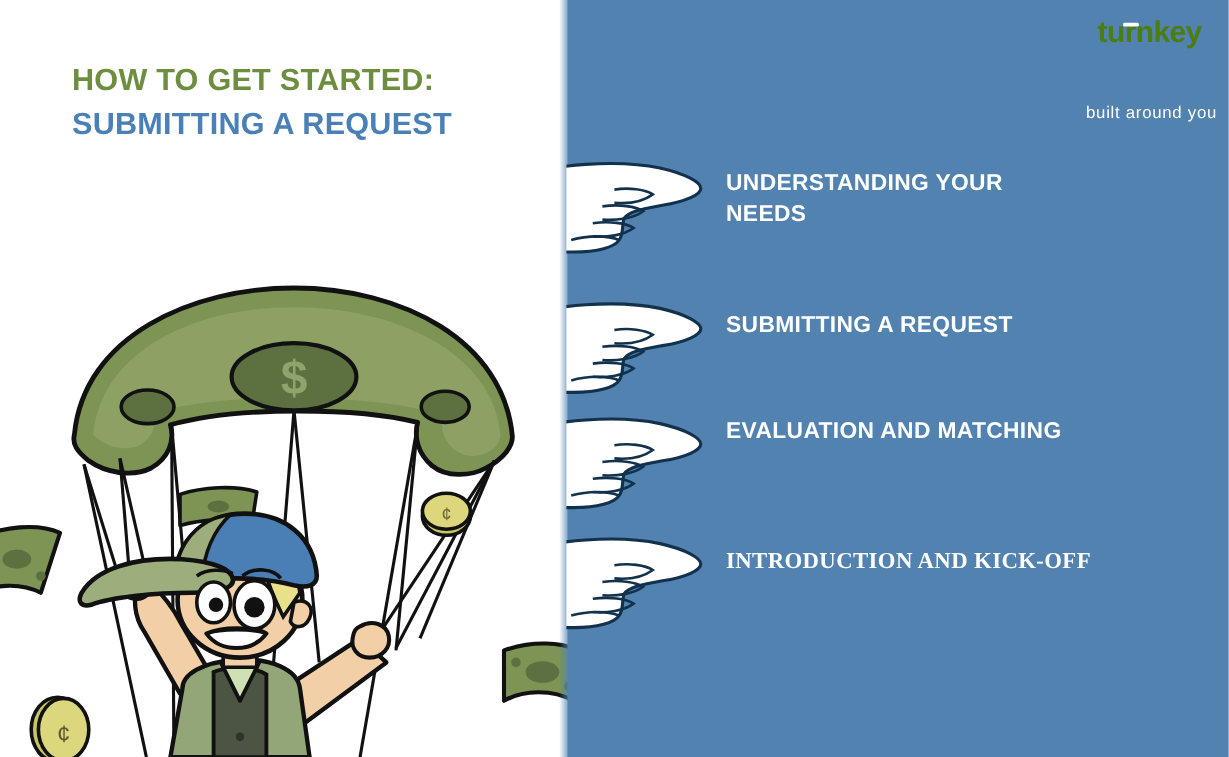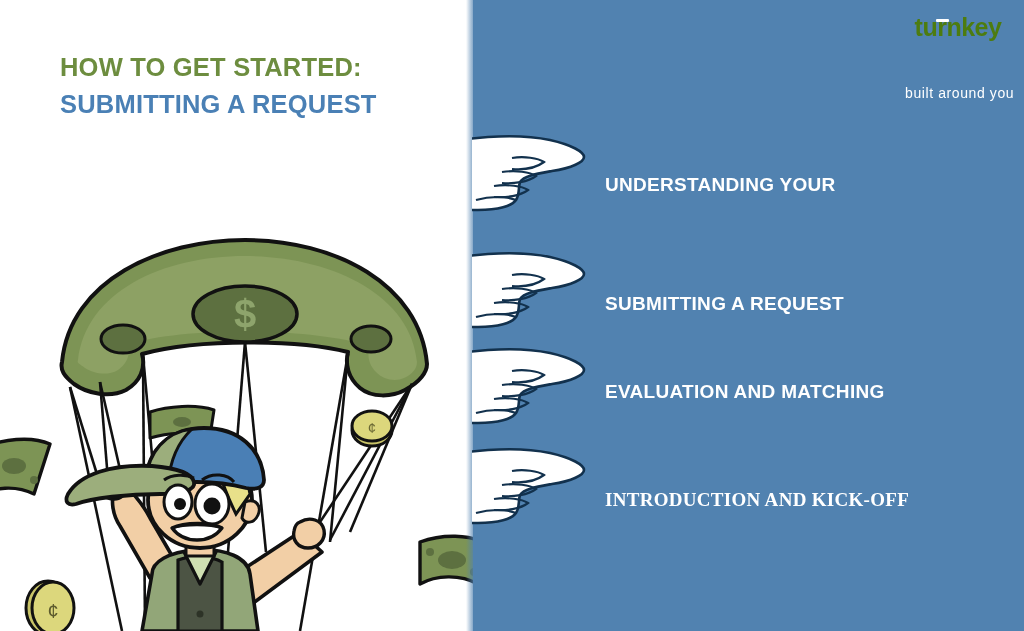--- a/index.html
+++ b/index.html
@@ -44,21 +44,21 @@
     font-size:25.5px;font-weight:bold;line-height:37px;
     letter-spacing:0.2px;white-space:nowrap;
   }
   .hl-green{color:#6d8d3f;}
   .hl-blue{color:#4a80b5;}
 
   
   .step{position:absolute;left:473px;width:551px;}
   .step-label{
     position:absolute;color:#ffffff;font-size:19px;font-weight:bold;
-    line-height:26px;letter-spacing:0.3px;margin-top:32px;
+    line-height:26px;letter-spacing:0.3px;
   }
   .hand{position:absolute;left:-1px;}
 
   
   .illus{position:absolute;left:0;top:222px;width:480px;height:409px;}
 </style>
 </head>
 <body>
 
 <div id="slide">
@@ -192,20 +192,21 @@
     <svg class="hand" width="120" height="85" viewBox="0 0 120 85">
       <path d="M-40,18 C-10,10 40,4 78,12 C100,17 112,24 112,29 C112,34 100,40 80,43
                C64,46 52,48 48,54 C46,60 48,66 44,72 C40,78 26,82 6,82 L-40,82 Z" fill="#ffffff" stroke="#12314d" stroke-width="2.6" stroke-linejoin="round"></path>
       <path d="M40,30 C52,28 66,30 72,34 C64,40 52,42 40,41" fill="none" stroke="#12314d" stroke-width="2.2"></path>
       <path d="M30,44 C44,42 58,44 64,48 C56,54 42,56 30,55" fill="none" stroke="#12314d" stroke-width="2.2"></path>
       <path d="M22,58 C36,56 50,58 56,62 C48,68 34,70 22,69" fill="none" stroke="#12314d" stroke-width="2.2"></path>
       <path d="M4,72 C18,68 34,68 44,72" fill="none" stroke="#12314d" stroke-width="2.2"></path>
     </svg>
     <div class="step-label" style="left:132px;top:12px;">
       <div>UNDERSTANDING YOUR</div>
+      <div>NEEDS</div>
     </div>
   </div>
 
   <div class="step" style="top:245px;">
     <svg class="hand" width="120" height="85" viewBox="0 0 120 85">
       <path d="M-40,18 C-10,10 40,4 78,12 C100,17 112,24 112,29 C112,34 100,40 80,43
                C64,46 52,48 48,54 C46,60 48,66 44,72 C40,78 26,82 6,82 L-40,82 Z" fill="#ffffff" stroke="#12314d" stroke-width="2.6" stroke-linejoin="round"></path>
       <path d="M40,30 C52,28 66,30 72,34 C64,40 52,42 40,41" fill="none" stroke="#12314d" stroke-width="2.2"></path>
       <path d="M30,44 C44,42 58,44 64,48 C56,54 42,56 30,55" fill="none" stroke="#12314d" stroke-width="2.2"></path>
       <path d="M22,58 C36,56 50,58 56,62 C48,68 34,70 22,69" fill="none" stroke="#12314d" stroke-width="2.2"></path>

